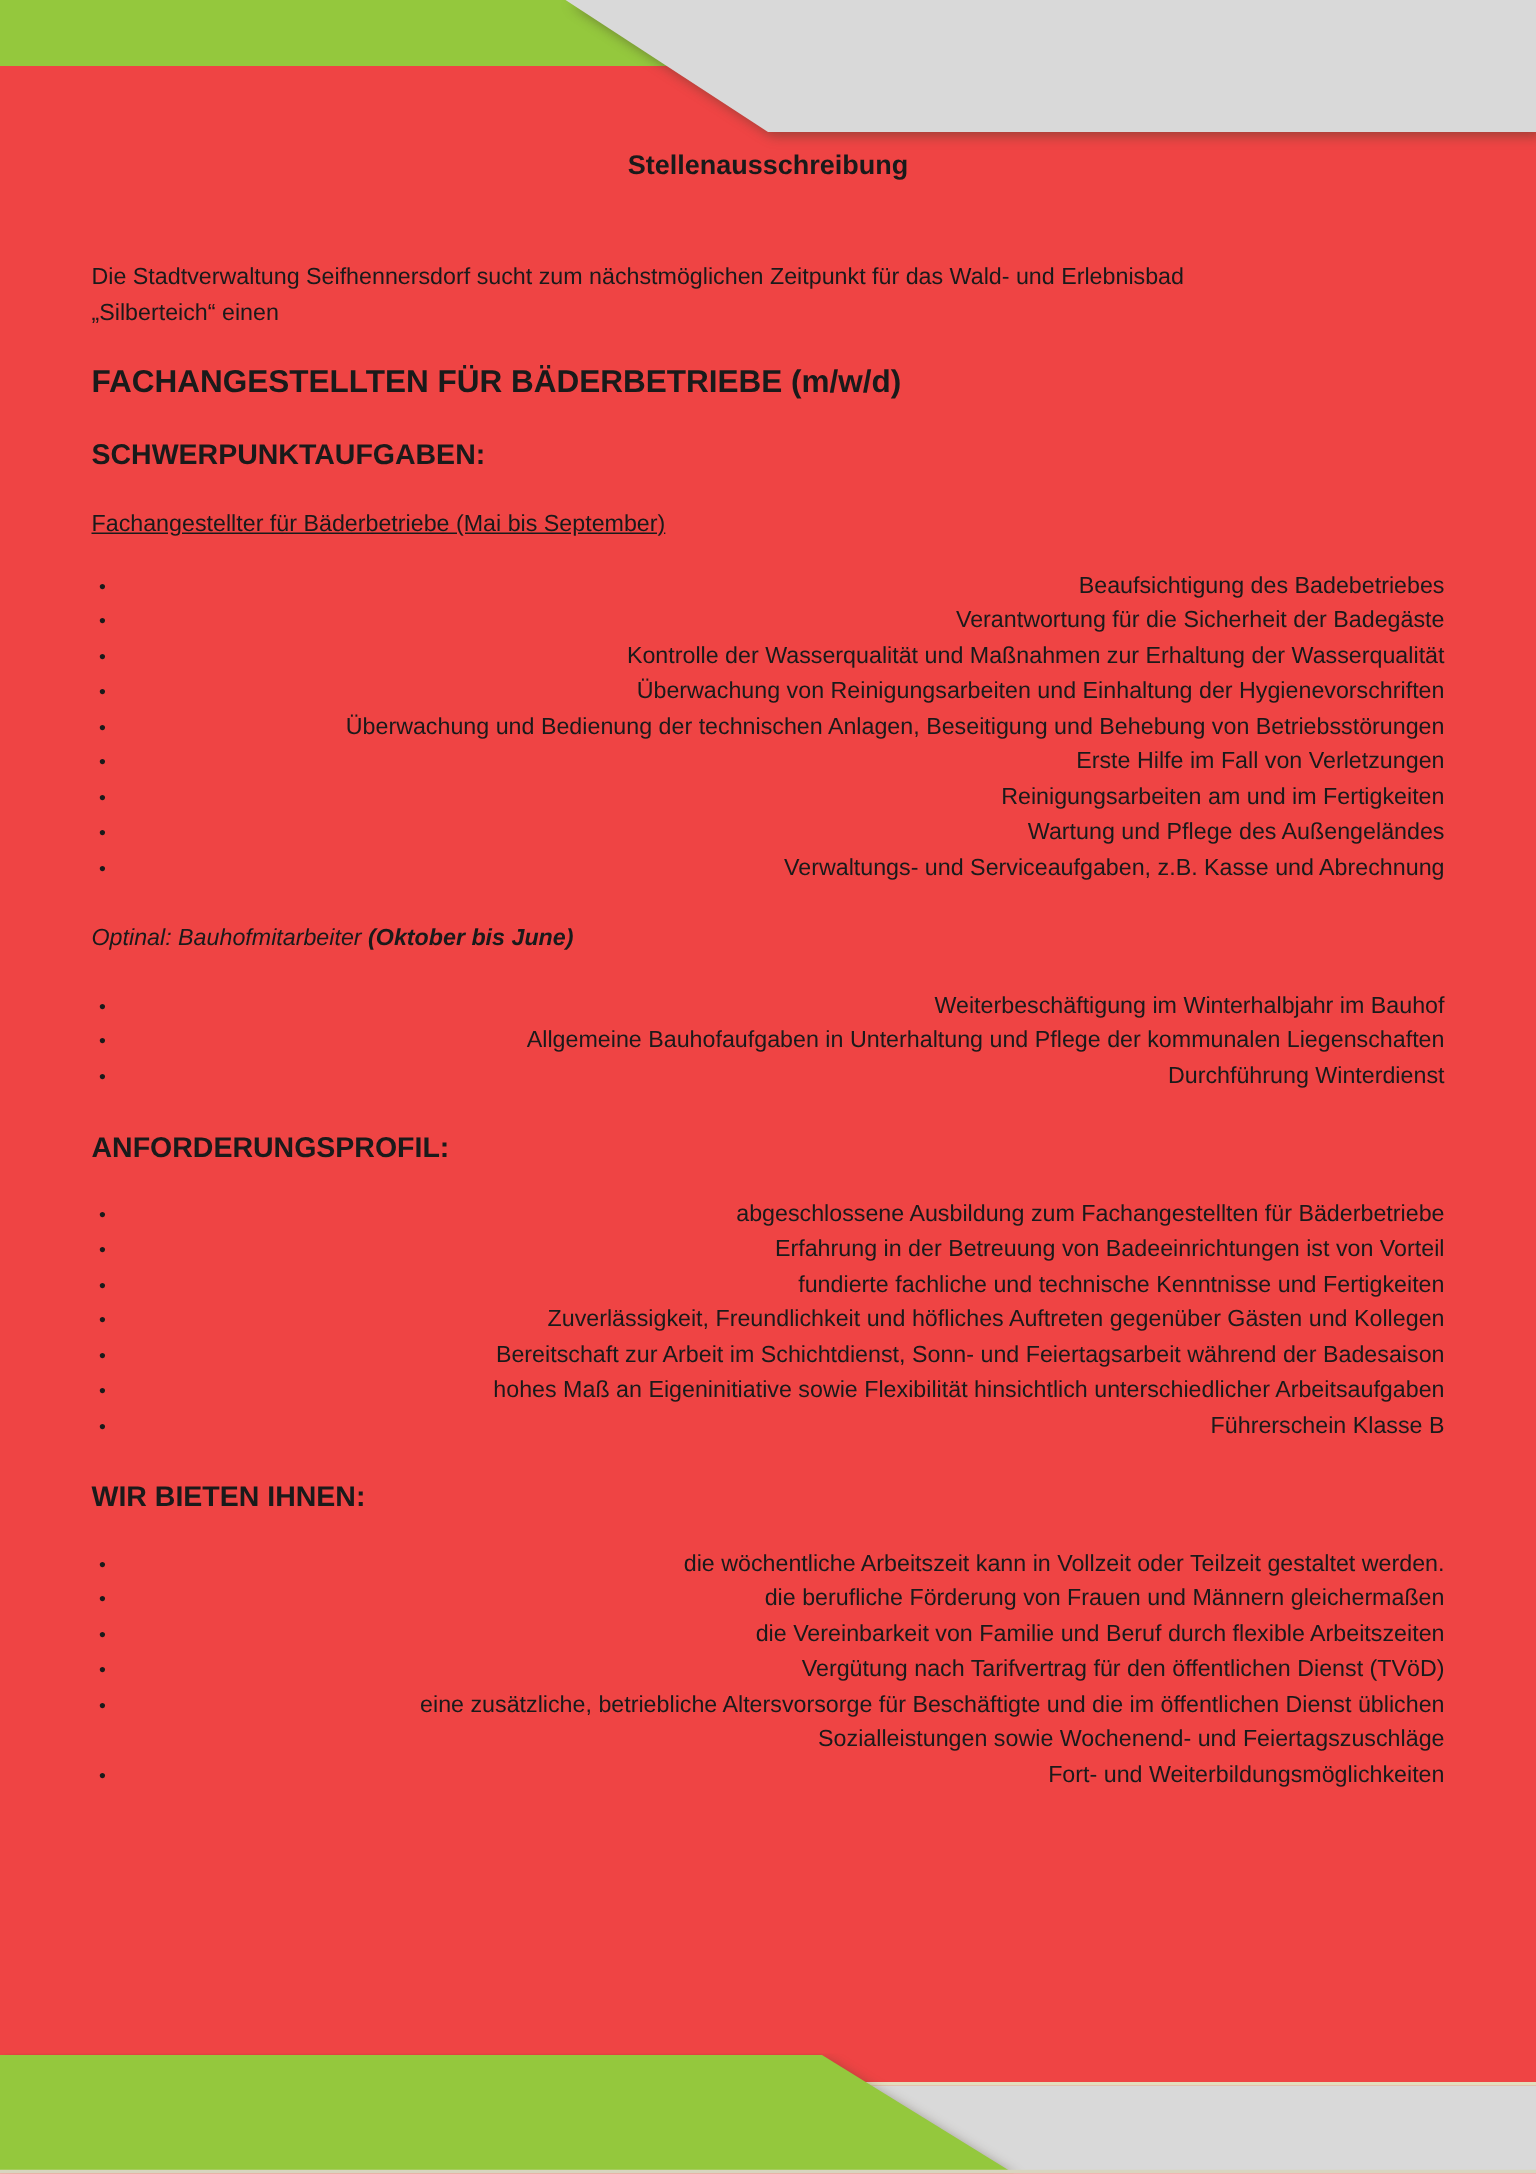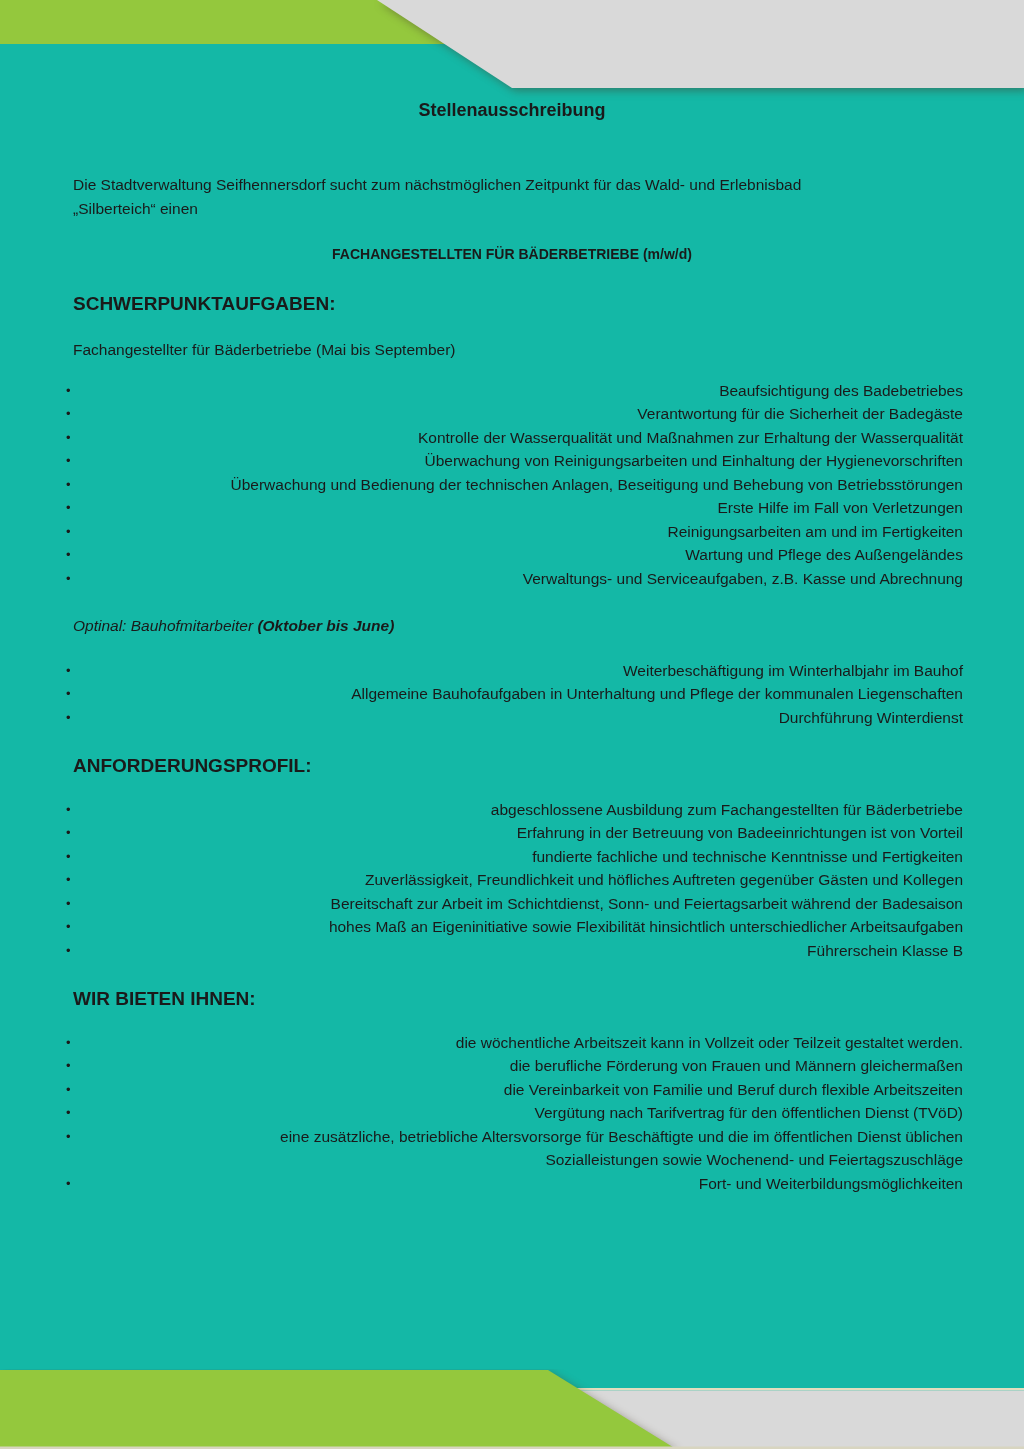--- a/index.html
+++ b/index.html
@@ -1,20 +1,20 @@
 <!DOCTYPE html>
 <html><head>
 <meta charset="utf-8">
 <style>
   html, body { margin: 0; padding: 0; background: #ffffff; }
   .page {
     position: relative;
     width: 1024px;
     height: 1449px;
-    background: #14b8a6;
+    background: #ef4444;
     overflow: hidden;
     font-family: "Liberation Sans", sans-serif;
     color: #1a1a1a;
   }
   .deco { position: absolute; left: 0; display: block; }
   .deco-header { top: 0; }
   .deco-footer { bottom: 0; }
   .shadowed { filter: drop-shadow(3px 3px 4px rgba(70, 60, 40, 0.45)); }
   .content {
     position: absolute;
@@ -24,35 +24,34 @@
     font-size: 15.5px;
     line-height: 23.5px;
   }
   .doc-title {
     margin: 98px 0 0 0;
     text-align: center;
     font-weight: bold;
     font-size: 18px;
     line-height: 25px;
   }
-  p { margin: 12px; }
+  p { margin: 0; }
   .intro { margin-top: 50px; }
   .position-heading {
     margin-top: 23px;
-    text-align: center;
     font-weight: bold;
-    font-size: 14px;
+    font-size: 21px;
   }
   .availability { margin-top: 25px; }
   .section-heading {
     margin-top: 25px;
     font-weight: bold;
     font-size: 19px;
   }
-  .season-role { margin-top: 23px; }
+  .season-role { margin-top: 23px; text-decoration: underline; }
   .optional-role { margin-top: 24px; font-style: italic; }
   .optional-role .period { font-weight: bold; }
   ul.bullets { list-style: none; margin: 0; padding: 0; }
   ul.bullets { margin-top: 19px; }
   ul#task-list { margin-top: 17px; }
   ul#bauhof-list { margin-top: 21px; }
   ul#requirements-list { margin-top: 20px; }
   ul#benefits-list { margin-top: 20px; }
   .bullet-item { display: flex; align-items: flex-start; }
   .dot {

